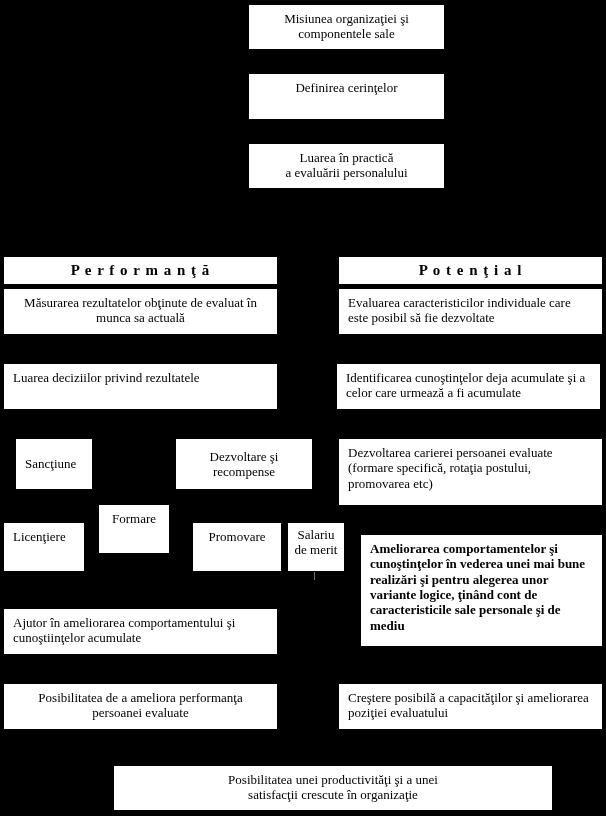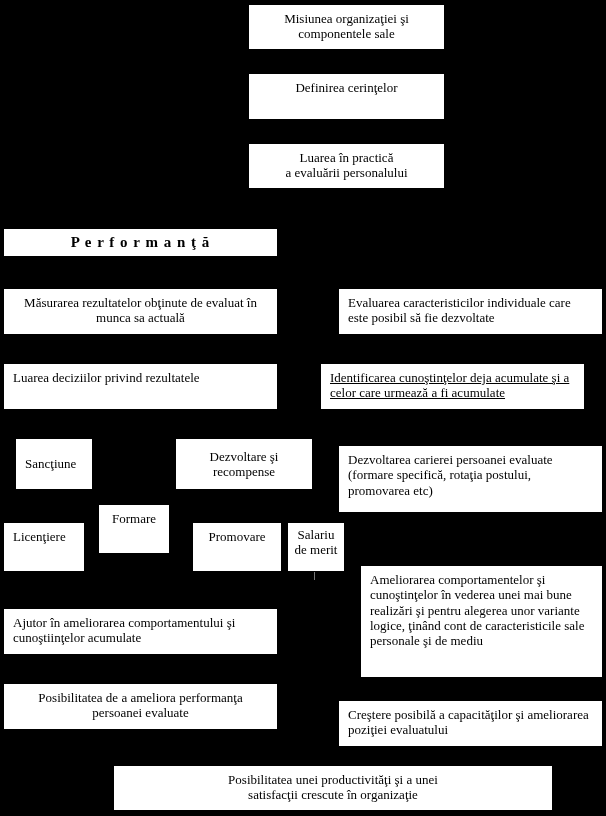--- a/index.html
+++ b/index.html
@@ -30,57 +30,59 @@
   .vcenter { display: flex; align-items: center; }
   .vcenter.center { justify-content: center; }
   .header {
     font-weight: bold;
     font-size: 15px;
     letter-spacing: 1px;
     display: flex;
     align-items: center;
     justify-content: center;
     padding: 0;
+    margin-top: 28px;
   }
 
   
   .b-mission        { left: 248px; top: 4px;   width: 197px; height: 46px; }
   .b-requirements   { left: 248px; top: 73px;  width: 197px; height: 47px; }
   .b-implementation { left: 248px; top: 143px; width: 197px; height: 46px; }
   .b-h-perf         { left: 3px;   top: 228px; width: 275px; height: 29px; }
   .b-h-pot          { left: 338px; top: 228px; width: 265px; height: 29px; }
   .b-measure        { left: 3px;   top: 288px; width: 275px; height: 47px; text-align: center; }
   .b-evalchar       { left: 338px; top: 288px; width: 265px; height: 47px; }
   .b-decisions      { left: 3px;   top: 363px; width: 275px; height: 47px; }
-  .b-identify       { left: 320px; top: 363px; width: 265px; height: 47px; text-decoration: underline; }
+  .b-identify       { left: 336px; top: 363px; width: 265px; height: 47px; }
   .b-sanction       { left: 15px;   top: 438px; width: 78px;  height: 52px; }
   .b-devrew         { left: 175px; top: 438px; width: 138px; height: 52px; }
-  .b-career         { left: 338px; top: 438px; width: 265px; height: 68px; margin-top: 7px; }
+  .b-career         { left: 338px; top: 438px; width: 265px; height: 68px; }
   .b-licensing      { left: 3px;   top: 522px; width: 82px;  height: 50px; }
   .b-training       { left: 98px;  top: 504px; width: 72px;  height: 50px; }
   .b-promotion      { left: 192px; top: 522px; width: 90px;  height: 50px; }
   .b-merit          { left: 287px; top: 522px; width: 58px;  height: 50px; padding: 4px 2px; }
   .stub             { position: absolute; left: 314px; top: 572px; width: 1px; height: 8px; background: #777777; }
-  .b-behavior       { left: 360px; top: 565px; width: 243px; height: 113px; }
+  .b-behavior       { left: 360px; top: 534px; width: 243px; height: 113px; font-weight: bold; }
   .b-help           { left: 3px;   top: 608px; width: 275px; height: 47px; }
   .b-improveperf    { left: 3px;   top: 683px; width: 275px; height: 47px; }
-  .b-growth         { left: 338px; top: 683px; width: 265px; height: 47px; margin-top: 17px; }
+  .b-growth         { left: 338px; top: 683px; width: 265px; height: 47px; }
   .b-productivity   { left: 113px; top: 765px; width: 440px; height: 46px; }
 </style>
 </head>
 <body>
 
 <div id="canvas">
 
   <div class="box center b-mission">Misiunea organizaţiei şi componentele sale</div>
   <div class="box center b-requirements">Definirea cerinţelor</div>
   <div class="box center b-implementation">Luarea în practică
 a evaluării personalului</div>
 
   <div class="box header b-h-perf">P e r f o r m a n ţ ă</div>
+  <div class="box header b-h-pot">P o t e n ţ i a l</div>
 
   <div class="box b-measure">Măsurarea rezultatelor obţinute de evaluat în munca sa actuală</div>
   <div class="box b-evalchar">Evaluarea caracteristicilor individuale care este posibil să fie dezvoltate</div>
 
   <div class="box b-decisions">Luarea deciziilor privind rezultatele</div>
   <div class="box b-identify">Identificarea cunoştinţelor deja acumulate şi a celor care urmează a fi acumulate</div>
 
   <div class="box vcenter b-sanction">Sancţiune</div>
   <div class="box vcenter center b-devrew">Dezvoltare şi recompense</div>
   <div class="box b-career">Dezvoltarea carierei persoanei evaluate (formare specifică, rotaţia postului, promovarea etc)</div>

